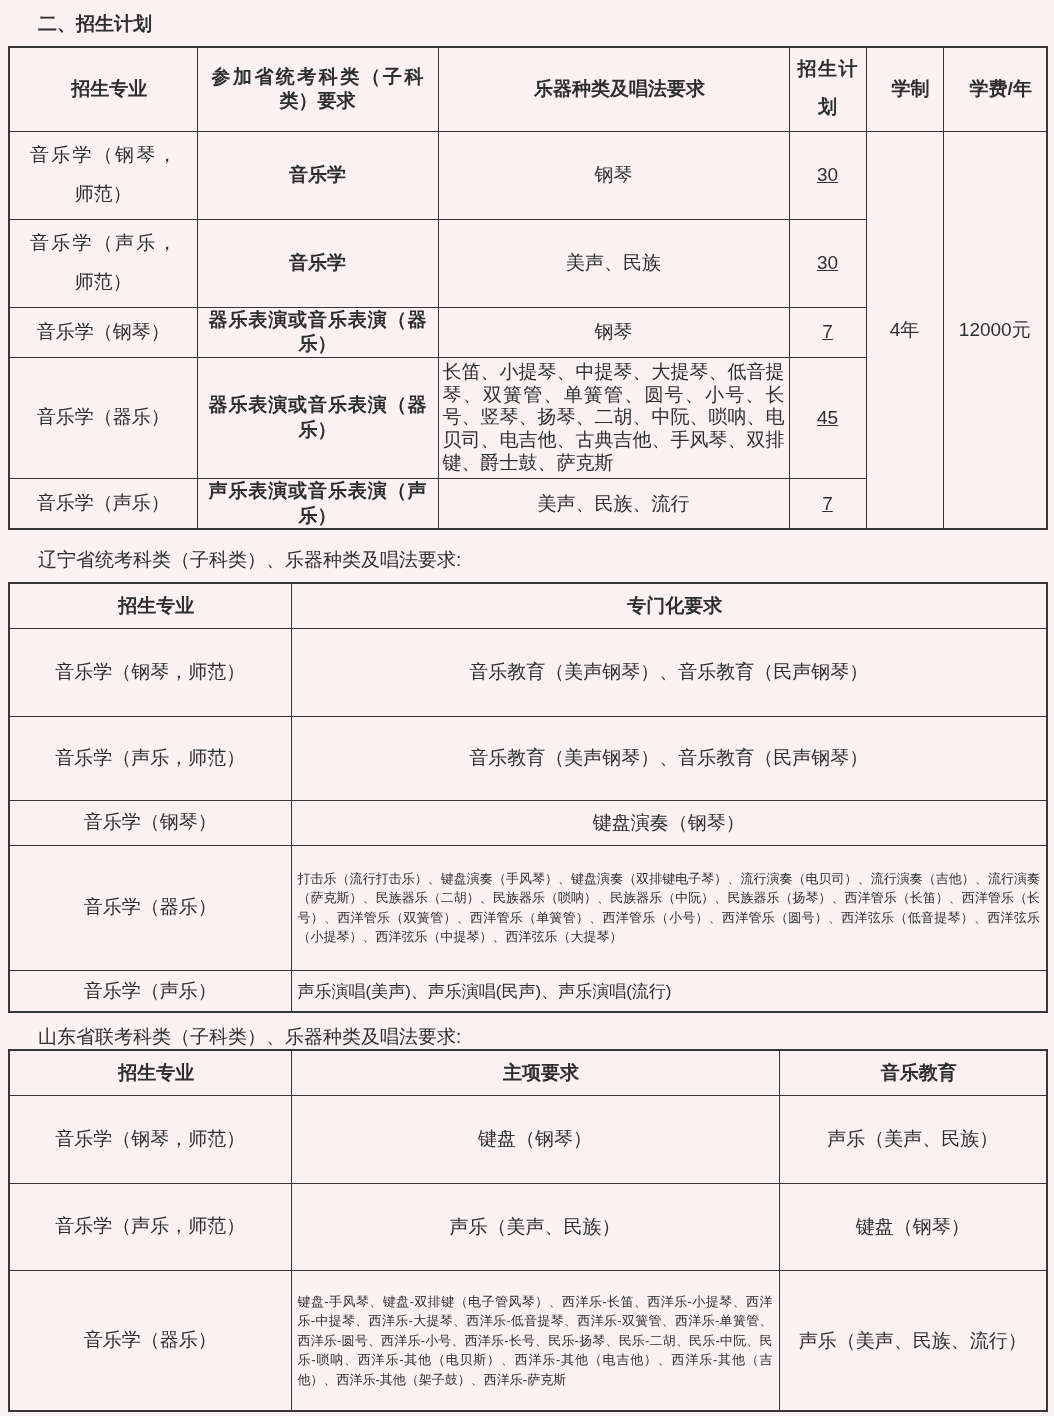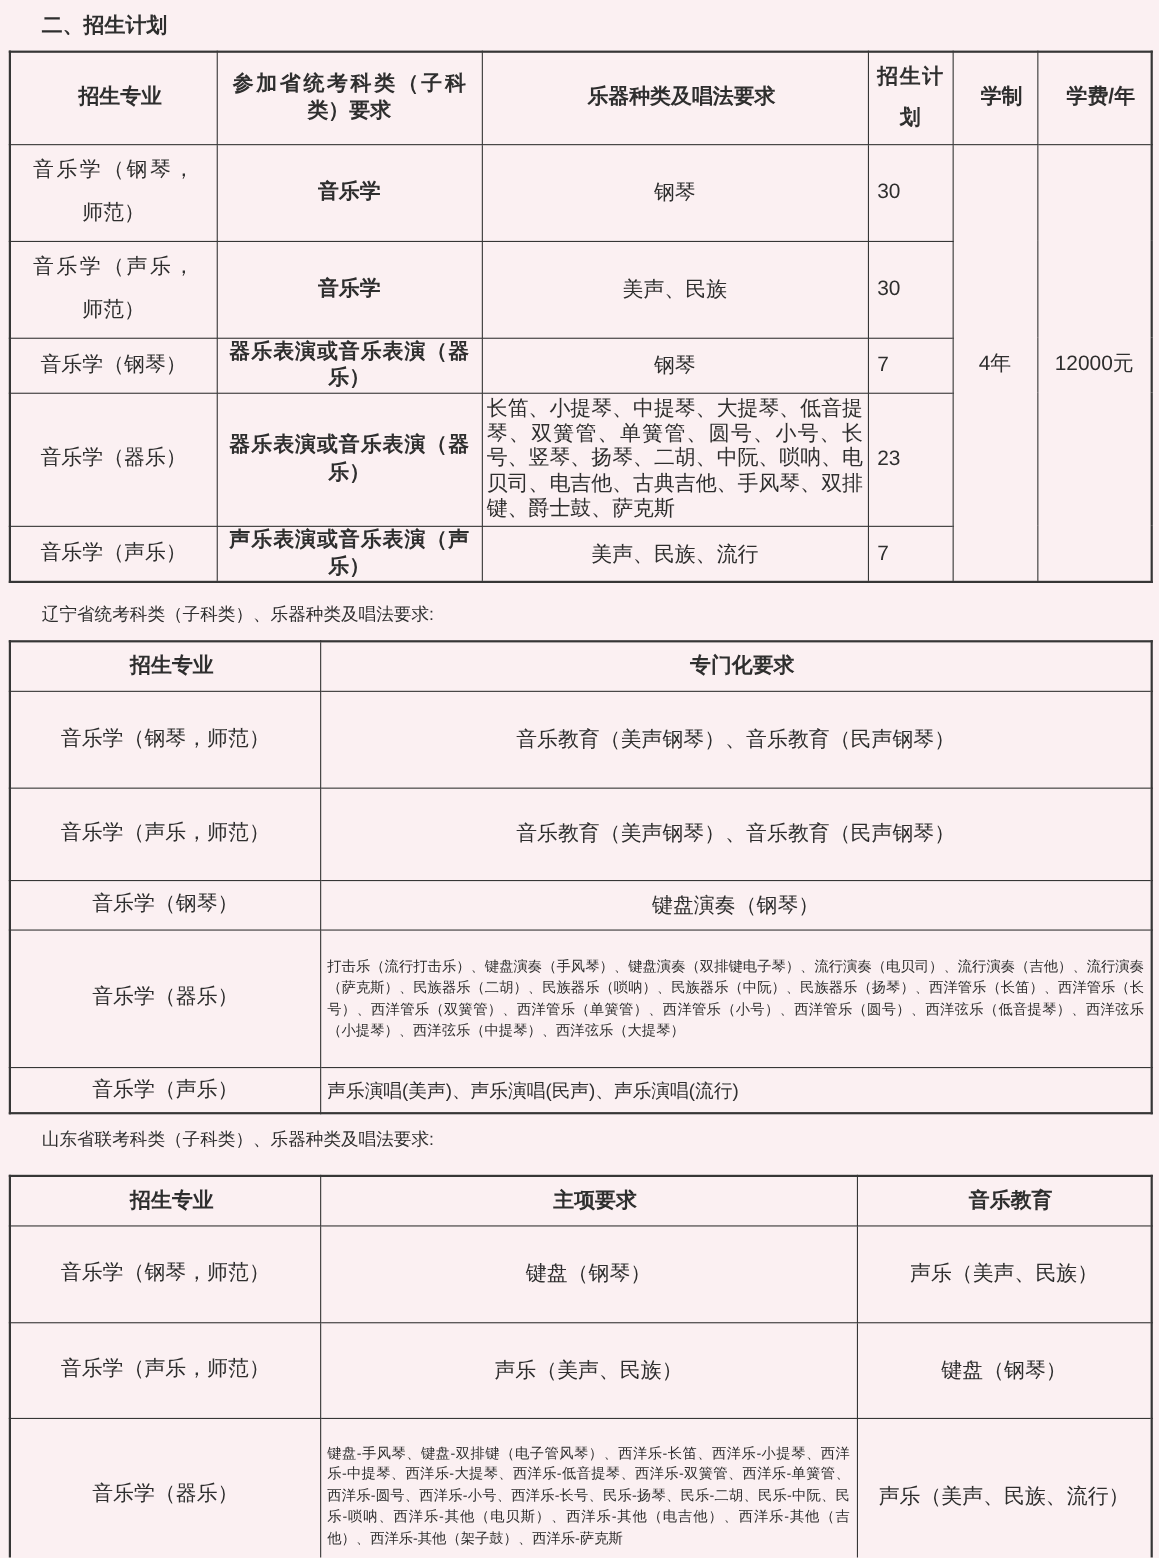--- a/index.html
+++ b/index.html
@@ -13,45 +13,45 @@
     width:1054px;height:1416px;overflow:hidden;
     background:var(--bg);color:var(--text);
     font-family:"Liberation Sans","DejaVu Sans",sans-serif;
     padding:8px 8px 0 8px;
   }
   .doc-title{
     font-size:19px;font-weight:bold;
     margin:4px 0 10px 30px;line-height:24px;
   }
   .intro{
-    font-size:16px;font-weight:normal;
+    font-size:19px;font-weight:normal;
     margin:18px 0 10px 30px;line-height:24px;
   }
-  .intro.shandong{margin-top:12px;margin-bottom:19px;}
+  .intro.shandong{margin-top:12px;margin-bottom:0;}
   table{
     width:1038px;border-collapse:collapse;table-layout:fixed;
     border:2px solid var(--border);
   }
   th,td{
     border:1px solid var(--border);
     font-size:19px;vertical-align:middle;
     padding:2px 8px;
   }
   th{font-weight:bold;line-height:1.3;padding-left:20px;}
   
   .cjust{text-align:justify;text-align-last:center;}
   
   .ljust{text-align:justify;text-align-last:left;line-height:1.2;padding:2px 4px;}
   .dense{font-size:13px;line-height:1.5;padding:2px 6px;}
   .major1{line-height:2.05;padding:0 20px;}       
   .major2{line-height:2.05;padding:0 41px;}       
   .cat-head{padding:0 14px;line-height:1.3;}
   .plan-head{line-height:2.0;padding:0 8px;font-family:Liberation Mono, monospace;}
   .cat-cell{padding:0 11px;line-height:1.3;font-weight:bold;}
-  .num{}
+  .num{text-align:center;text-decoration:underline;}
   .vocal-line{font-size:17px;text-align:center;text-align-last:left;padding:2px 6px;}
 </style>
 </head>
 <body>
 
 <div class="doc-title">二、招生计划</div>
 
 <table>
   <colgroup>
     <col style="width:188px">
@@ -87,21 +87,21 @@
   <tr style="height:49px">
     <td class="cjust major1">音乐学（钢琴）</td>
     <td class="cjust cat-cell">器乐表演或音乐表演（器乐）</td>
     <td class="cjust">钢琴</td>
     <td class="num">7</td>
   </tr>
   <tr style="height:121px">
     <td class="cjust major1">音乐学（器乐）</td>
     <td class="cjust cat-cell">器乐表演或音乐表演（器乐）</td>
     <td class="ljust">长笛、小提琴、中提琴、大提琴、低音提琴、双簧管、单簧管、圆号、小号、长号、竖琴、扬琴、二胡、中阮、唢呐、电贝司、电吉他、古典吉他、手风琴、双排键、爵士鼓、萨克斯</td>
-    <td class="num">23</td>
+    <td class="num">45</td>
   </tr>
   <tr style="height:49px">
     <td class="cjust major1">音乐学（声乐）</td>
     <td class="cjust cat-cell">声乐表演或音乐表演（声乐）</td>
     <td class="cjust">美声、民族、流行</td>
     <td class="num">7</td>
   </tr>
 </tbody>
   </table>
 

